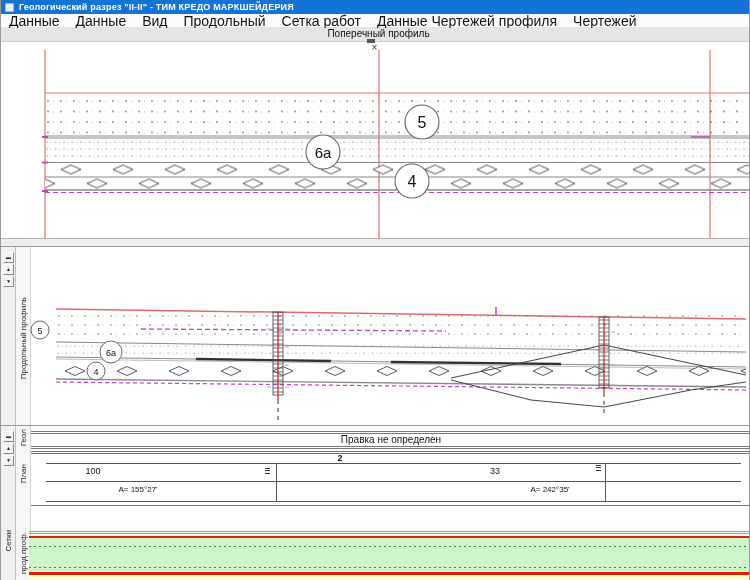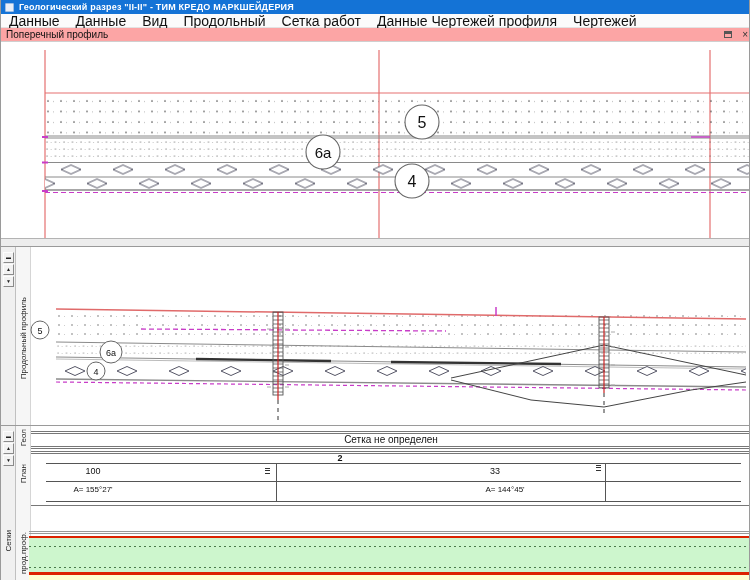--- a/index.html
+++ b/index.html
@@ -9,42 +9,42 @@
   .abs{position:absolute;}
   
   #titlebar{left:0;top:0;width:750px;height:14px;background:#1473d6;display:flex;align-items:center;}
   #appicon{width:9px;height:9px;margin:0 5px 0 4px;background:#e8eef7;border:1px solid #9dbde4;border-radius:1px;box-sizing:border-box;}
   #wintitle{color:#fff;font-size:9px;font-weight:600;letter-spacing:.2px;white-space:nowrap;}
   
   #menubar{left:0;top:14px;width:750px;height:14px;background:#fbfbfb;border-bottom:1px solid #e3e3e3;
            display:flex;align-items:center;box-sizing:border-box;}
   .menuitem{font-size:14px;padding:16px 8px;white-space:nowrap;cursor:default;}
   
-  #panelheader{left:0;top:28px;width:750px;height:14px;background:#fca5a5;border-bottom:1px solid #cfcfcf;
-               display:flex;align-items:center;box-sizing:border-box;}
+  #panelheader{left:0;top:28px;width:750px;height:14px;background:#e5e5e5;border-bottom:1px solid #cfcfcf;
+               display:flex;align-items:center;box-sizing:border-box;flex-direction:column;}
   #panelheader .title{font-size:10px;padding-left:5px;flex:1;}
   #floaticon{width:8px;height:7px;border:1px solid #555;border-top:3px solid #555;margin-right:10px;box-sizing:border-box;}
   #closeicon{font-size:10px;color:#333;margin-right:3px;line-height:10px;}
   
   .hline{position:absolute;height:1px;background:#888;}
   #sep1{left:0;top:238px;width:750px;height:8px;background:#ededed;border-top:1px solid #b3b3b3;box-sizing:border-box;}
   
   .btncol{background:#f0f0f0;border-right:1px solid #c0c0c0;box-sizing:border-box;}
   .lblcol{background:#f6f6f6;border-right:1px solid #d5d5d5;box-sizing:border-box;}
   .sbtn{position:absolute;width:11px;height:11px;background:#f2f2f2;border:1px solid;
         border-color:#fdfdfd #8a8a8a #8a8a8a #fdfdfd;font-size:5px;line-height:9px;text-align:center;
         padding:0;color:#222;box-sizing:border-box;}
   .vlabel{position:absolute;writing-mode:vertical-rl;transform:rotate(180deg);font-size:8px;color:#222;
           white-space:nowrap;text-align:center;}
   
   .dline{position:absolute;height:1px;background:#777;}
   .tline{position:absolute;height:1px;background:#555;}
   .vline{position:absolute;width:1px;background:#555;}
   .celltext{position:absolute;font-size:9px;text-align:center;transform:translateX(-50%);white-space:nowrap;}
-  .aztext{position:absolute;font-size:8px;text-align:center;transform:translateX(-50%);white-space:nowrap;}
+  .aztext{position:absolute;font-size:8px;text-align:center;transform:translateX(-50%);white-space:nowrap;margin-left:45px;}
   .sym{position:absolute;width:5px;height:8px;
        background:repeating-linear-gradient(0deg,#333 0 1px,transparent 1px 2.5px);}
   #projbar-text{position:absolute;font-size:10px;text-align:center;width:720px;left:30px;top:434px;}
   .dashgreen{position:absolute;height:1px;
        background:repeating-linear-gradient(90deg,#4a7a4a 0 2px,transparent 2px 5px);}
   svg{display:block;}
 </style>
 </head>
 <body>
 
@@ -205,37 +205,37 @@
     <span class="vlabel" style="left:3px;top:104px">Сетки</span>
   </div>
   <div class="abs lblcol" style="left:15px;top:426px;width:15px;height:154px">
     <span class="vlabel" style="left:3px;top:3px">Геол</span>
     <span class="vlabel" style="left:3px;top:38px">План</span>
     <span class="vlabel" style="left:3px;top:106px">прод.проф.</span>
   </div>
 
   <div class="dline" style="left:30px;top:431px;width:720px"></div>
   <div class="dline" style="left:30px;top:433px;width:720px"></div>
-  <div id="projbar-text">Сетка не определен</div>
+  <div id="projbar-text">Правка не определен</div>
   <div class="dline" style="left:30px;top:446px;width:720px"></div>
   <div class="dline" style="left:30px;top:448px;width:720px"></div>
 
   <div class="dline" style="left:30px;top:451px;width:720px"></div>
   <div class="dline" style="left:30px;top:453px;width:720px"></div>
   <div class="celltext" style="left:339px;top:453px;font-weight:600">2</div>
   <div class="tline" style="left:45px;top:463px;width:695px"></div>
   <div class="celltext" style="left:92px;top:466px">100</div>
   <div class="celltext" style="left:494px;top:466px">33</div>
   <div class="sym" style="left:264px;top:466px"></div>
   <div class="sym" style="left:595px;top:463px"></div>
   <div class="vline" style="left:275px;top:463px;height:38px"></div>
   <div class="vline" style="left:604px;top:463px;height:38px"></div>
   <div class="tline" style="left:45px;top:481px;width:695px"></div>
   <div class="aztext" style="left:92px;top:485px">А= 155°27'</div>
-  <div class="aztext" style="left:504px;top:485px">А= 144°45'</div>
+  <div class="aztext" style="left:504px;top:485px">А= 242°35'</div>
   <div class="tline" style="left:45px;top:501px;width:695px"></div>
   <div class="dline" style="left:30px;top:505px;width:720px"></div>
 
   <div class="dline" style="left:28px;top:531px;width:722px;background:#999"></div>
   <div class="dline" style="left:28px;top:533px;width:722px;background:#999"></div>
   <div class="abs" style="left:28px;top:536px;width:722px;height:2px;background:#dd2200"></div>
   <div class="abs" style="left:28px;top:538px;width:722px;height:34px;background:#cdf6cd"></div>
   <div class="dashgreen" style="left:28px;top:546px;width:722px"></div>
   <div class="dashgreen" style="left:28px;top:567px;width:722px"></div>
   <div class="abs" style="left:28px;top:572px;width:722px;height:3px;background:#dd2200"></div>

